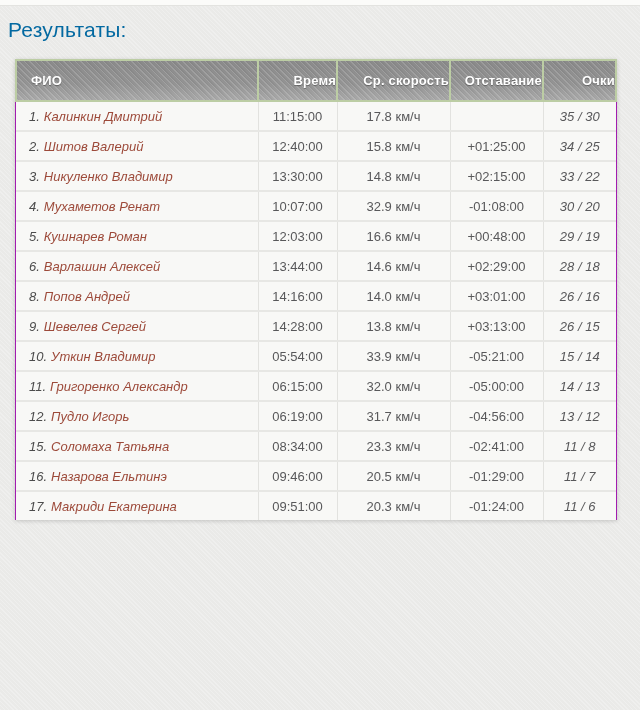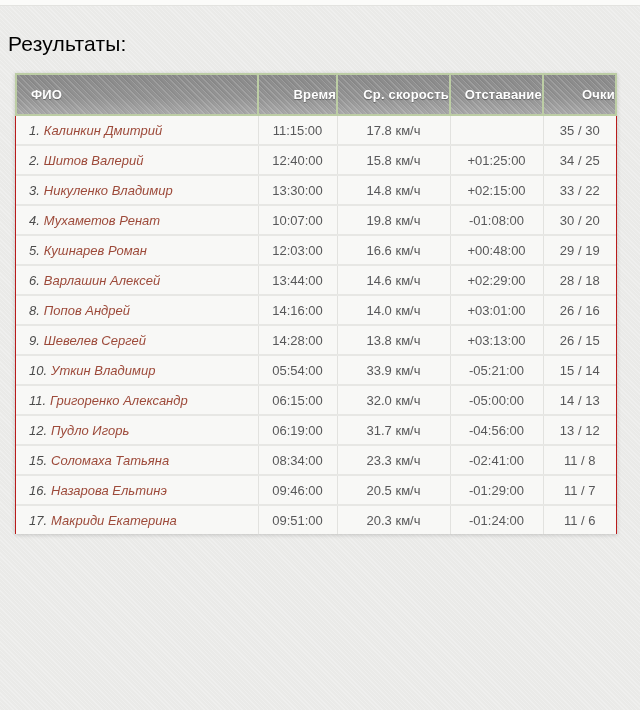--- a/index.html
+++ b/index.html
@@ -14,32 +14,32 @@
     position: relative;
   }
   .top-strip {
     position: absolute;
     top: 0; left: 0; right: 0;
     height: 5px;
     background: #fbfbf9;
     border-bottom: 1px solid #e3e3e0;
   }
   .page-title {
-    margin: 32px 0 0 8px;
+    margin: 18px 0 0 8px;
     font-size: 21px;
-    color: #000000;
+    color: #0369a1;
     letter-spacing: 0.2px;
   }
   table.results {
     border-collapse: collapse;
     table-layout: fixed;
     width: 600px;
     margin: 17px 11px 0 15px;
     box-shadow: 0 1px 4px rgba(0,0,0,0.18);
-    background: #b91c1c;
+    background: #a21caf;
   }
   col.c0 { width: 242px; }
   col.c1 { width: 79px; }
   col.c2 { width: 113px; }
   col.c3 { width: 93px; }
   col.c4 { width: 73px; }
 
   thead th {
     height: 39px;
     padding: 0;
@@ -63,21 +63,21 @@
     padding: 0 8px;
     background: #f8f8f6;
     border-bottom: 2px solid #e7e7e4;
     border-right: 1px solid #e2e2df;
     font-size: 13px;
     color: #58585a;
     text-align: center;
     white-space: nowrap;
     overflow: hidden;
   }
-  tbody td:last-child { border-right: none; }
+  tbody td:last-child { border-right: none; font-style: italic; }
   tbody td.c-name {
     text-align: left;
     padding-left: 13px;
     font-style: italic;
   }
   tbody tr:last-child td { border-bottom: none; }
   .rank {
     color: #4c4c4c;
     margin-right: 4px;
   }
@@ -138,21 +138,21 @@
     <td>13:30:00</td>
     <td>14.8 км/ч</td>
     <td>+02:15:00</td>
     <td>33 / 22</td>
   </tr>
         <tr>
     <td class="c-name">
       <span class="rank">4.</span><a class="name">Мухаметов Ренат</a>
     </td>
     <td>10:07:00</td>
-    <td>19.8 км/ч</td>
+    <td>32.9 км/ч</td>
     <td>-01:08:00</td>
     <td>30 / 20</td>
   </tr>
         <tr>
     <td class="c-name">
       <span class="rank">5.</span><a class="name">Кушнарев Роман</a>
     </td>
     <td>12:03:00</td>
     <td>16.6 км/ч</td>
     <td>+00:48:00</td>

